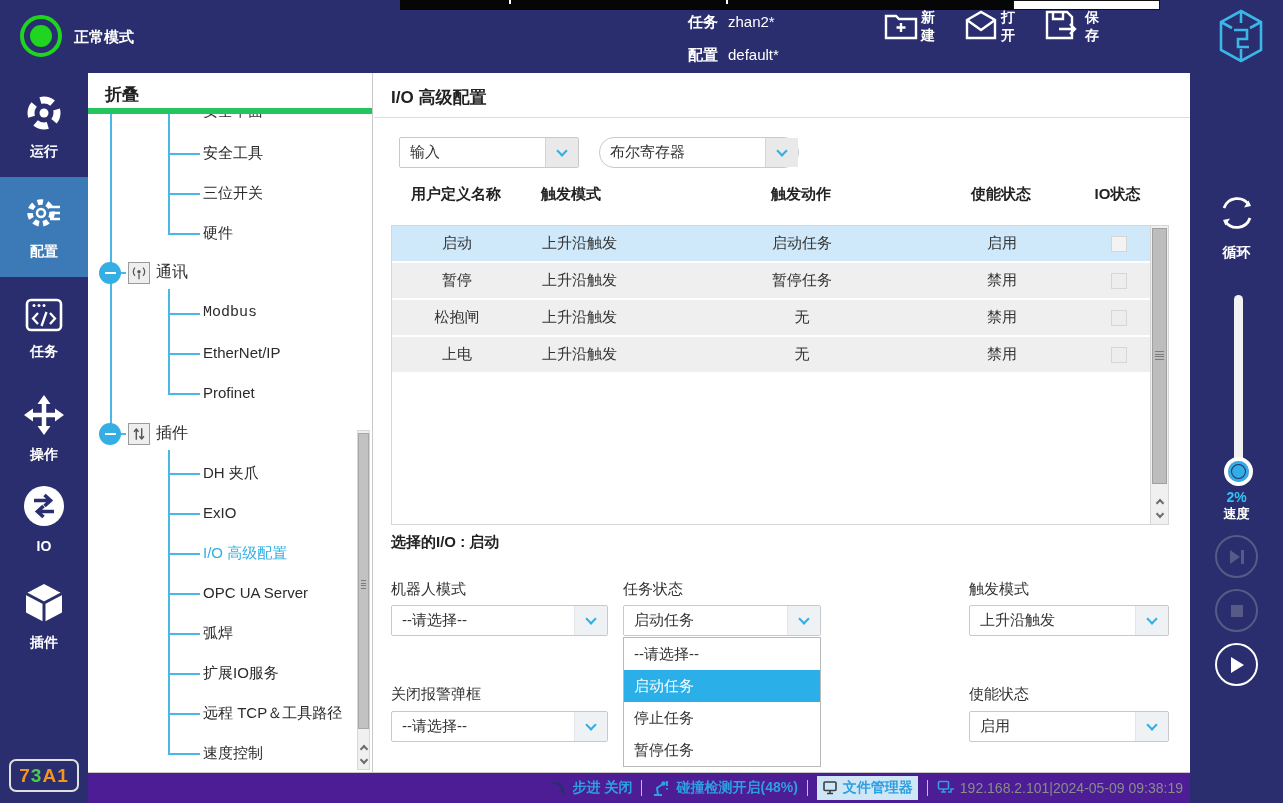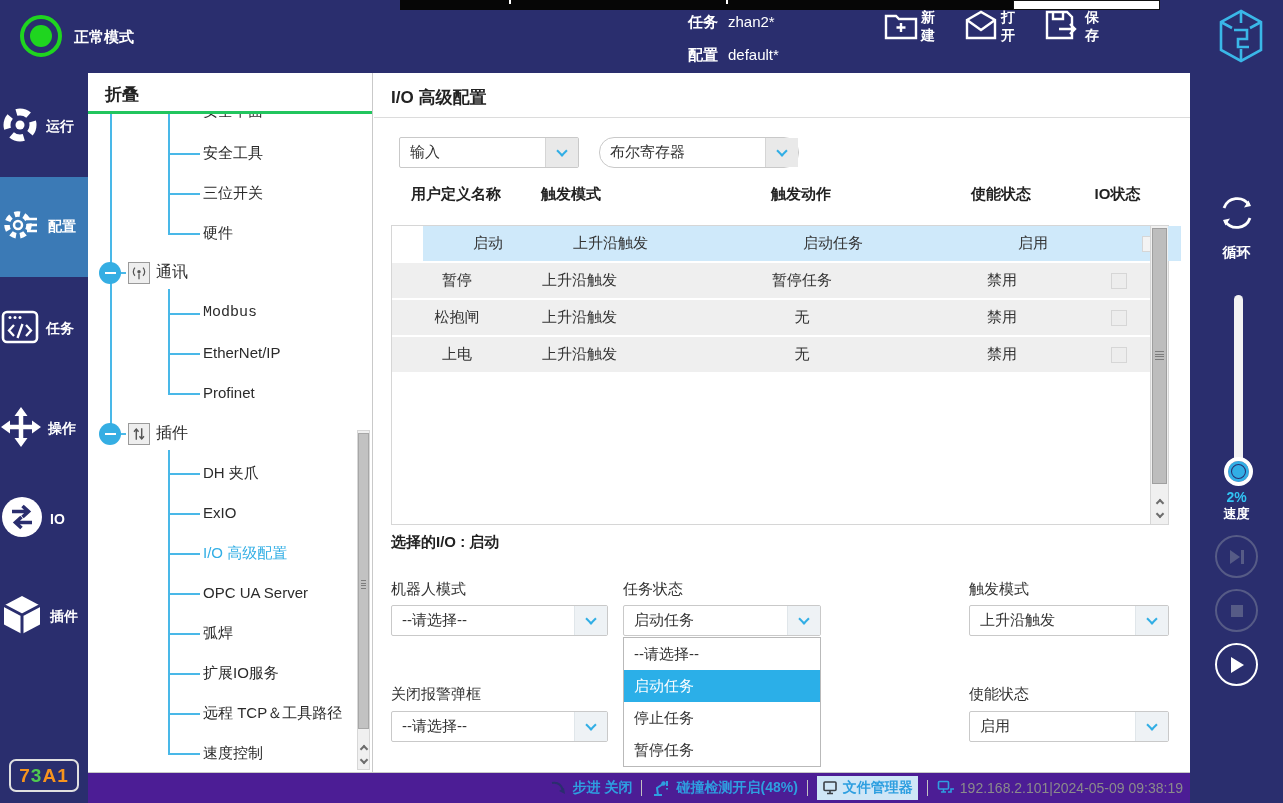--- a/index.html
+++ b/index.html
@@ -19,29 +19,29 @@
   .mode-dot .in { width:22px; height:22px; border-radius:50%; background:#1fd51f; }
   .mode-text { position:absolute; left:74px; top:28px; color:#fff; font-size:15px; font-weight:bold; }
   .hdr-kv { position:absolute; color:#fff; font-size:15px; display:flex; gap:10px; }
   .hdr-kv .k { font-weight:bold; }
   .hdr-action { position:absolute; top:9px; width:64px; display:flex; align-items:center; gap:3px; color:#fff; cursor:pointer;}
   .hdr-action .lbl { font-size:14px; font-weight:bold; }
   .logo { position:absolute; right:18px; top:8px; }
 
   
   .left-rail { position:absolute; left:0; top:73px; width:88px; bottom:0; background:#2a2e6e; z-index:5;}
-  .nav-item { position:absolute; left:0; width:88px; height:96px; display:flex; flex-direction:row; align-items:center; gap:6px; color:#fff; }
+  .nav-item { position:absolute; left:0; width:88px; height:96px; display:flex; flex-direction:column; align-items:center; justify-content:center; gap:6px; color:#fff; }
   .nav-item .nlbl { font-size:14px; font-weight:bold; }
   .nav-item.active { background:#3b7ab6; }
   .badge { position:absolute; left:9px; bottom:11px; width:70px; height:33px; border:2px solid #e0e0e0; border-radius:7px; display:flex; align-items:center; justify-content:center; font-size:19px; font-weight:bold; letter-spacing:1px;}
   .badge .o { color:#f7941d; } .badge .g { color:#4fca4f; }
 
   
   .tree { position:absolute; left:88px; top:73px; width:285px; bottom:31px; background:#fff; border-right:1px solid #c9c9c9; overflow:hidden; }
-  .tree-header { position:absolute; left:0; top:0; right:0; height:41px; background:#fff; border-bottom:3px solid #22c55e; z-index:3; font-size:17px; font-weight:bold; color:#222; padding:10px 0 0 17px;}
+  .tree-header { position:absolute; left:0; top:0; right:0; height:41px; background:#fff; border-bottom:6px solid #22c55e; z-index:3; font-size:17px; font-weight:bold; color:#222; padding:10px 0 0 17px;}
   .vline { position:absolute; width:2px; background:#49b8e8; }
   .hline { position:absolute; height:2px; background:#49b8e8; }
   .tnode-label { position:absolute; font-size:16px; color:#2b2b2b; white-space:nowrap; cursor:pointer;}
   .tchild { position:absolute; left:115px; font-size:15px; color:#2b2b2b; white-space:nowrap; cursor:pointer;}
   .tchild.sel { color:#31aee5; }
   .minus-circle { position:absolute; width:22px; height:22px; border-radius:50%; background:#35aee3; display:flex; align-items:center; justify-content:center;}
   .minus-circle .bar { width:11px; height:2.4px; background:#fff; }
   .node-icon { position:absolute; width:22px; height:22px; border:1px solid #9a9a9a; background:#eee; display:flex; align-items:center; justify-content:center;}
   .tree-scroll { position:absolute; right:2px; top:357px; bottom:2px; width:13px; background:#f0f0f0; border:1px solid #d7d7d7;}
   .tree-thumb { position:absolute; left:0; right:0; top:2px; height:296px; background:#c2c2c2; border:1px solid #a7a7a7;}
@@ -60,21 +60,21 @@
   .select { position:absolute; height:31px; display:flex; align-items:center; border:1px solid #c9c9c9; border-radius:2px; background:#fff; cursor:pointer;}
   .select .val { flex:1; padding-left:10px; font-size:15px; color:#333; white-space:nowrap; overflow:hidden;}
   .select .chevzone { width:33px; align-self:stretch; display:flex; align-items:center; justify-content:center; background:#e9e9e9; border-left:1px solid #d5d5d5;}
   .select.light .chevzone { background:#eef2f5; border-left:1px solid #e0e6ea; }
 
   .thead { position:absolute; left:17px; top:112px; width:758px; display:grid; grid-template-columns:130px 165px 230px 170px 63px; font-size:15px; font-weight:bold; color:#222;}
   .thead > div { text-align:center; }
   .thead > .hleft { text-align:left; padding-left:20px; }
   .tbody { position:absolute; left:17px; top:152px; width:778px; height:300px; border:1px solid #d6d6d6; background:#fff;}
   .trow { position:relative; width:758px; height:35px; margin-bottom:2px; display:grid; grid-template-columns:130px 165px 230px 170px 63px; align-items:center; font-size:15px; color:#333; background:#efefef; cursor:pointer;}
-  .trow.sel { background:#cfe9fa;margin-left:31px; }
+  .trow.sel { background:#cfe9fa; }
   .trow > div { text-align:center; }
   .trow > .cleft { text-align:left; padding-left:20px; }
   .cbox { width:16px; height:16px; background:#ededed; border:1px solid #d6d6d6; margin:0 auto;}
   .tscroll { position:absolute; top:0; right:0; bottom:0; width:18px; background:#f0f0f0; border-left:1px solid #d6d6d6;}
   .tthumb { position:absolute; left:1px; right:1px; top:2px; height:256px; background:#bdbdbd; border:1px solid #9f9f9f;}
 
   .selected-io { position:absolute; left:17px; top:460px; font-size:15px; font-weight:bold; color:#222;}
   .flabel { position:absolute; font-size:15px; color:#333; }
   .droplist { position:absolute; left:249px; top:564px; width:198px; background:#fff; border:1px solid #b9b9b9; z-index:20;}
   .dropitem { height:32px; line-height:32px; padding-left:10px; font-size:15px; color:#333; cursor:pointer; background:#fff;}

